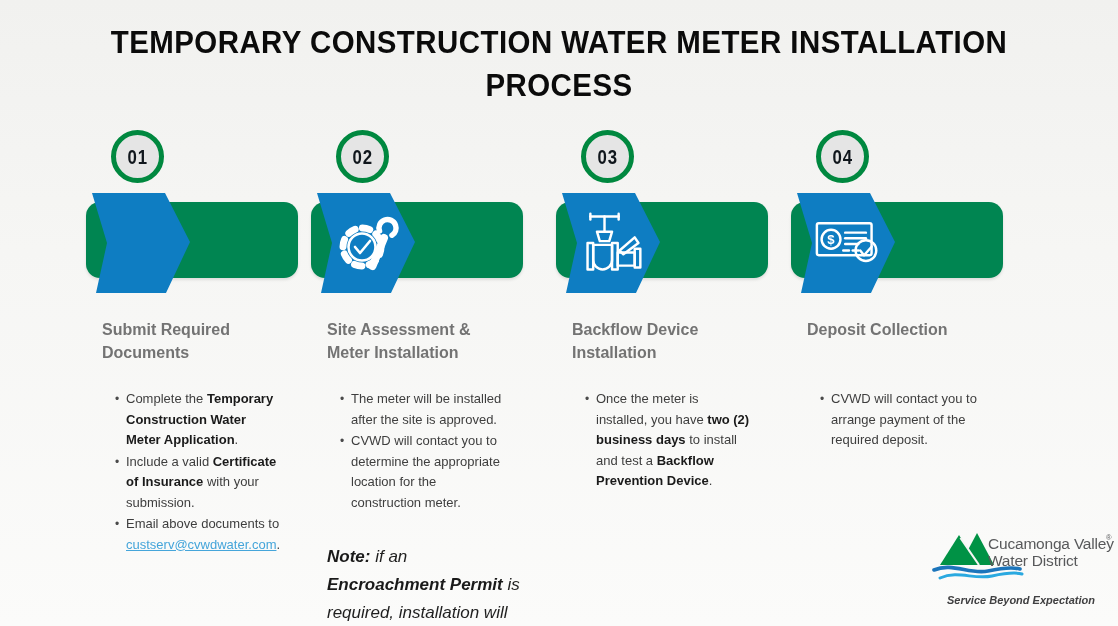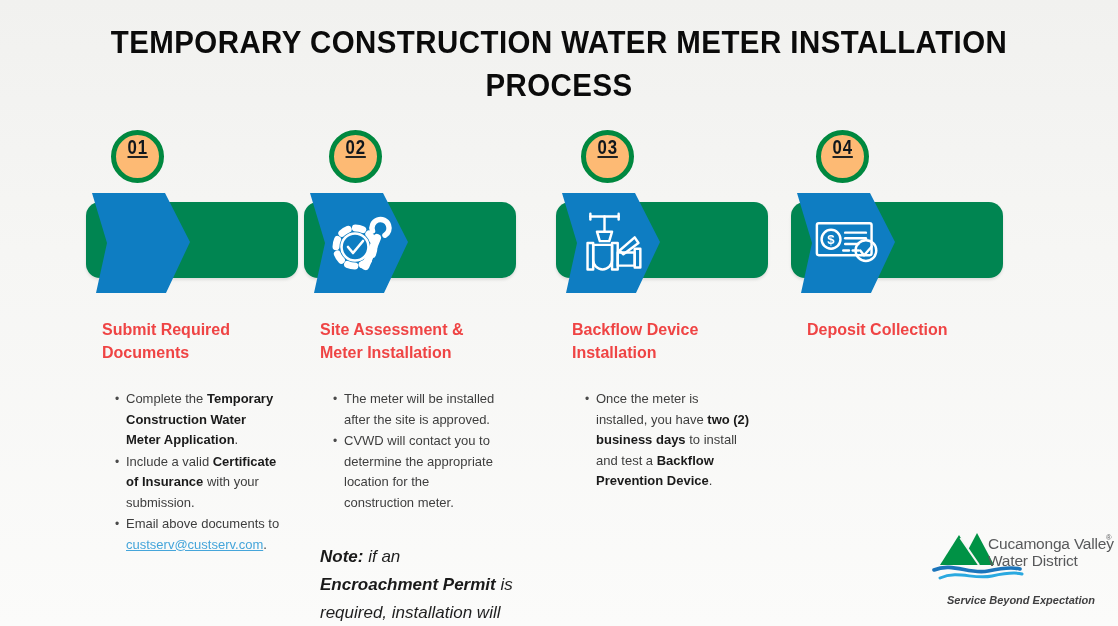--- a/index.html
+++ b/index.html
@@ -20,43 +20,43 @@
     width: 1040px;
     transform: scaleX(.92);
     transform-origin: 50% 50%;
     font-size: 32px; font-weight: 700; color: #0b0b0b;
     line-height: 43px; letter-spacing: 0.5px;
   }
   .step { position: absolute; top: 130px; width: 212px; }
   .circle {
     width: 43px; height: 43px; box-sizing: content-box;
     border: 5px solid #00883f; border-radius: 50%;
-    background: #fdba74; margin-left: 25px;
-    display: flex; align-items: flex-start; justify-content: center; text-decoration: underline;
+    background: #e5e5e5; margin-left: 25px;
+    display: flex; align-items: center; justify-content: center;
   }
   .circle .cond {
     display: inline-block; transform: scaleX(.8);
     font-size: 21px; font-weight: 700; color: #10161c; letter-spacing: 1px;
   }
   .bannerzone { position: relative; margin-top: 10px; height: 100px; }
   .banner {
     position: absolute; left: 0; top: 9px; width: 212px; height: 76px;
     background: #008551; border-radius: 14px;
     box-shadow: 0 2px 3px rgba(0,0,0,.10);
   }
   .arrow { position: absolute; left: 6px; top: 0; width: 100px; height: 100px; }
   .arrow polygon { fill: #0e7dc2; }
   .icon { position: absolute; left: 24px; top: 14px; width: 66px; height: 72px; }
   .icon svg { width: 100%; height: 100%; }
   .ic { stroke: #fff; stroke-width: 2.6; fill: none; stroke-linecap: round; stroke-linejoin: round; }
   .ic-thick { stroke: #fff; fill: none; stroke-linecap: round; }
   .ic-text { fill: #fff; stroke: none; font-weight: 700; font-family: "Liberation Sans", sans-serif; }
   .heading {
     margin: 25px 0 0 16px; width: 186px; min-height: 52px;
-    font-size: 16px; line-height: 23px; font-weight: 700; color: #ef4444;
+    font-size: 16px; line-height: 23px; font-weight: 700; color: #737373;
   }
   .bullets { margin: 19px 0 12px 0; padding-left: 29px; width: 196px; list-style: none; }
   .bullets li {
     position: relative; padding-left: 11px;
     font-size: 13px; line-height: 20.5px; color: #3e3e3e; margin-bottom: 1px;
   }
   .bullets li::before {
     content: "•"; position: absolute; left: 0; top: 0;
     color: #4a4a4a; font-size: 12px;
   }
@@ -89,26 +89,26 @@
       <div class="bannerzone">
         <div class="banner"></div>
         <svg class="arrow" viewBox="0 0 100 100" preserveAspectRatio="none" aria-hidden="true">
           <polygon points="0,0 73,0 98,49 74,100 4,100 15,50"></polygon>
         </svg>
       </div>
       <h2 class="heading">Submit Required Documents</h2>
       <ul class="bullets">
           <li><span>Complete the </span><span class="b">Temporary Construction Water Meter Application</span><span>.</span></li>
           <li><span>Include a valid </span><span class="b">Certificate of Insurance</span><span> with your submission.</span></li>
-          <li><span>Email above documents to </span><a href="#" class="link">custserv@custserv.com</a><span>.</span></li>
-        </ul>
-
-    </section>
-
-    <section class="step" style="left: 304px;">
+          <li><span>Email above documents to </span><a href="#" class="link">custserv@cvwdwater.com</a><span>.</span></li>
+        </ul>
+
+    </section>
+
+    <section class="step" style="left: 311px;">
       <div class="circle">
         <span class="cond">02</span>
       </div>
       <div class="bannerzone">
         <div class="banner"></div>
         <svg class="arrow" viewBox="0 0 100 100" preserveAspectRatio="none" aria-hidden="true">
           <polygon points="0,0 73,0 98,49 74,100 4,100 15,50"></polygon>
         </svg>
         <div class="icon">
 
@@ -202,20 +202,23 @@
             <line class="ic" x1="32" y1="31" x2="46" y2="31"></line>
             <line class="ic" x1="30" y1="38" x2="36" y2="38"></line>
             <line class="ic" x1="40" y1="38" x2="46" y2="38"></line>
             <circle class="ic" cx="54" cy="38" r="11" fill="#0e7dc2"></circle>
             <path class="ic" d="M48,38 l4,5 l8,-9"></path>
           </svg>
 
         </div>
       </div>
       <h2 class="heading">Deposit Collection</h2>
+      <ul class="bullets">
+          <li><span>CVWD will contact you to arrange payment of the required deposit.</span></li>
+        </ul>
 
     </section>
   </div>
 
   <div class="logo">
     <svg width="185" height="54" viewBox="0 0 185 54">
       <polygon points="28,37 45,5 62,37" fill="#009245"></polygon>
       <polygon points="8,37 27,7 46,37" fill="#009245"></polygon>
       <line x1="28.5" y1="10" x2="47" y2="37" stroke="#f6f6f4" stroke-width="2.2"></line>
       <path d="M2,42 C 20,34 38,47 56,43 C 70,40 80,39 88,41" stroke="#1c75bb" stroke-width="3.6" fill="none" stroke-linecap="round"></path>

